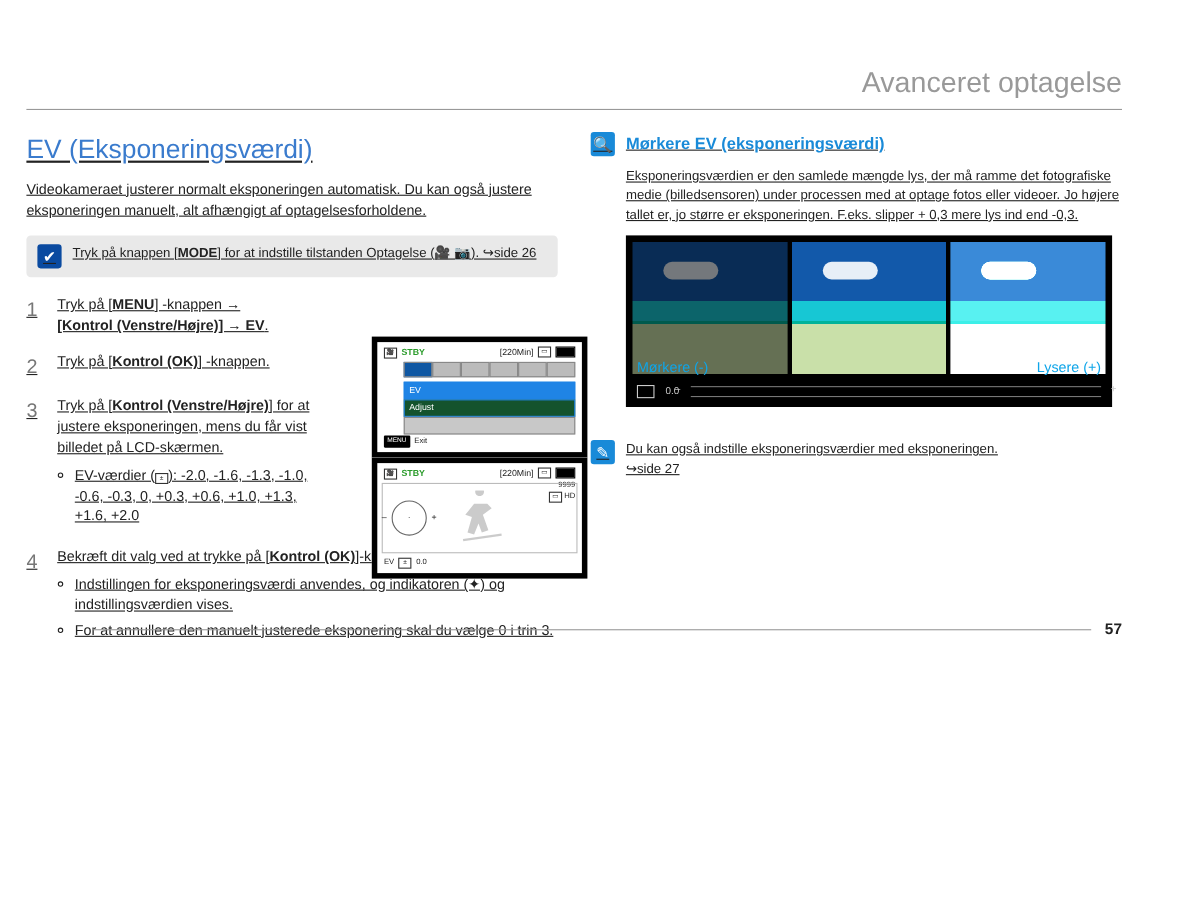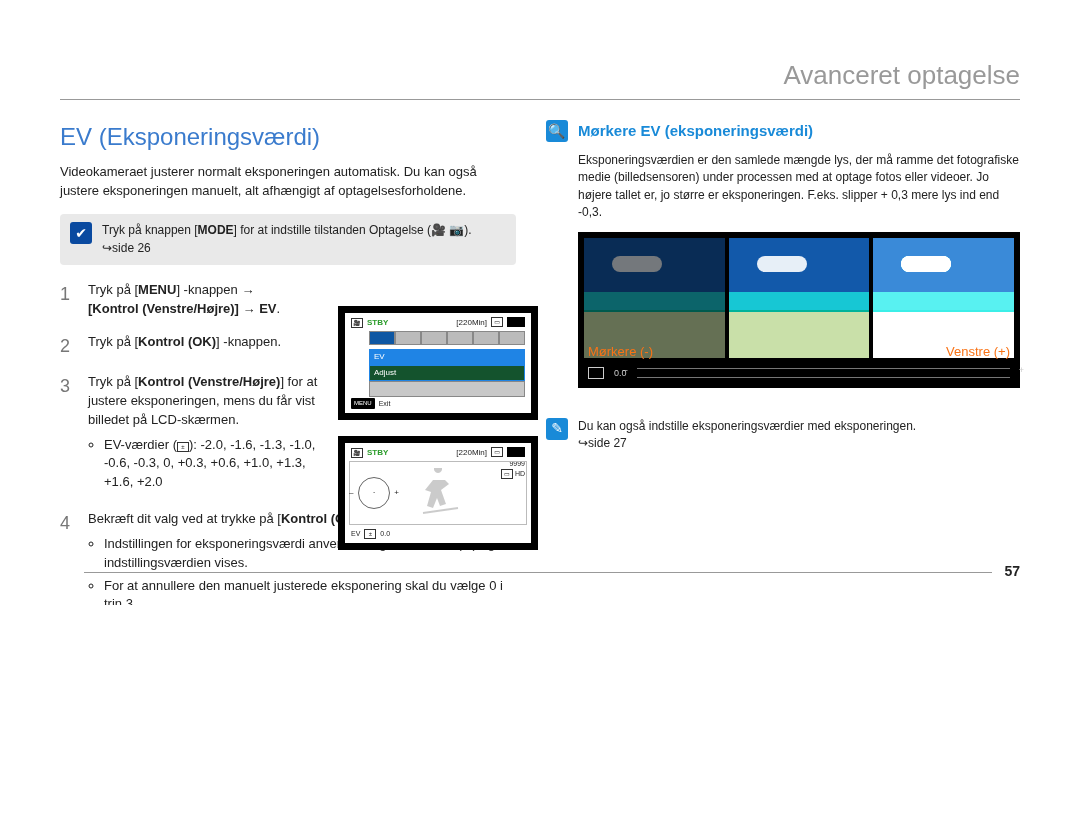--- a/index.html
+++ b/index.html
@@ -7,33 +7,34 @@
     padding: 0;
     background: #fff;
     font-family: Arial, Helvetica, sans-serif;
     color: #222;
   }
   .page {
     width: 1080px;
     height: 605px;
     position: relative;
     box-sizing: border-box;
-    padding: 60px 60px 40px 60px;
+    padding: 60px 60px 40px 24px;
   }
   .header {
     text-align: right;
     font-size: 26px;
     color: #999;
     border-bottom: 1px solid #999;
     padding-bottom: 8px;
     margin-bottom: 20px;
   }
   .cols {
     display: flex;
     gap: 30px;
+    text-decoration: underline;
   }
   .col {
     flex: 1;
     font-size: 13px;
     line-height: 1.45;
   }
   h2.section-title {
     font-size: 24px;
     font-weight: normal;
     color: #3a7bcd;
@@ -102,23 +103,22 @@
   
   .screens {
     position: absolute;
     left: 338px;
     top: 306px;
     width: 192px;
   }
   .screen {
     width: 186px;
     height: 100px;
-    border: 7px solid #000000;
+    border: 5px solid #000000;
     background: #fff;
-    margin-bottom: 16px;
     position: relative;
     font-size: 8px;
     color: #222;
   }
   .screen .bar {
     position: absolute;
     left: 6px; top: 4px;
     display: flex;
     align-items: center;
     gap: 4px;
@@ -233,21 +233,21 @@
     border-radius: 10px;
   }
   .beach.dark { filter: brightness(0.5); }
   .beach.light { filter: brightness(1.6) saturate(0.7); }
   .compare-labels {
     position: absolute;
     left: 10px; right: 10px;
     bottom: 26px;
     display: flex;
     justify-content: space-between;
-    color: #f97316;
+    color: #0ea5e9;
     font-size: 13px;
     padding-top: 6px;
   }
   .compare-slider {
     position: absolute;
     left: 10px; right: 10px; bottom: 8px;
     display: flex;
     align-items: center;
     gap: 10px;
     color: #ccc;
@@ -443,21 +443,21 @@
             </div>
           <div class="beach">
               <div class="cloud"></div>
             </div>
           <div class="beach light">
               <div class="cloud"></div>
             </div>
         </div>
         <div class="compare-labels">
           <span>Mørkere (-)</span>
-          <span>Venstre (+)</span>
+          <span>Lysere (+)</span>
         </div>
         <div class="compare-slider">
           <span class="slider-box"></span>
           <span>0.0</span>
           <div class="slider-track"></div>
         </div>
       </div>
 
       <div class="tip-block">
         <div class="tip-icon">✎</div>

